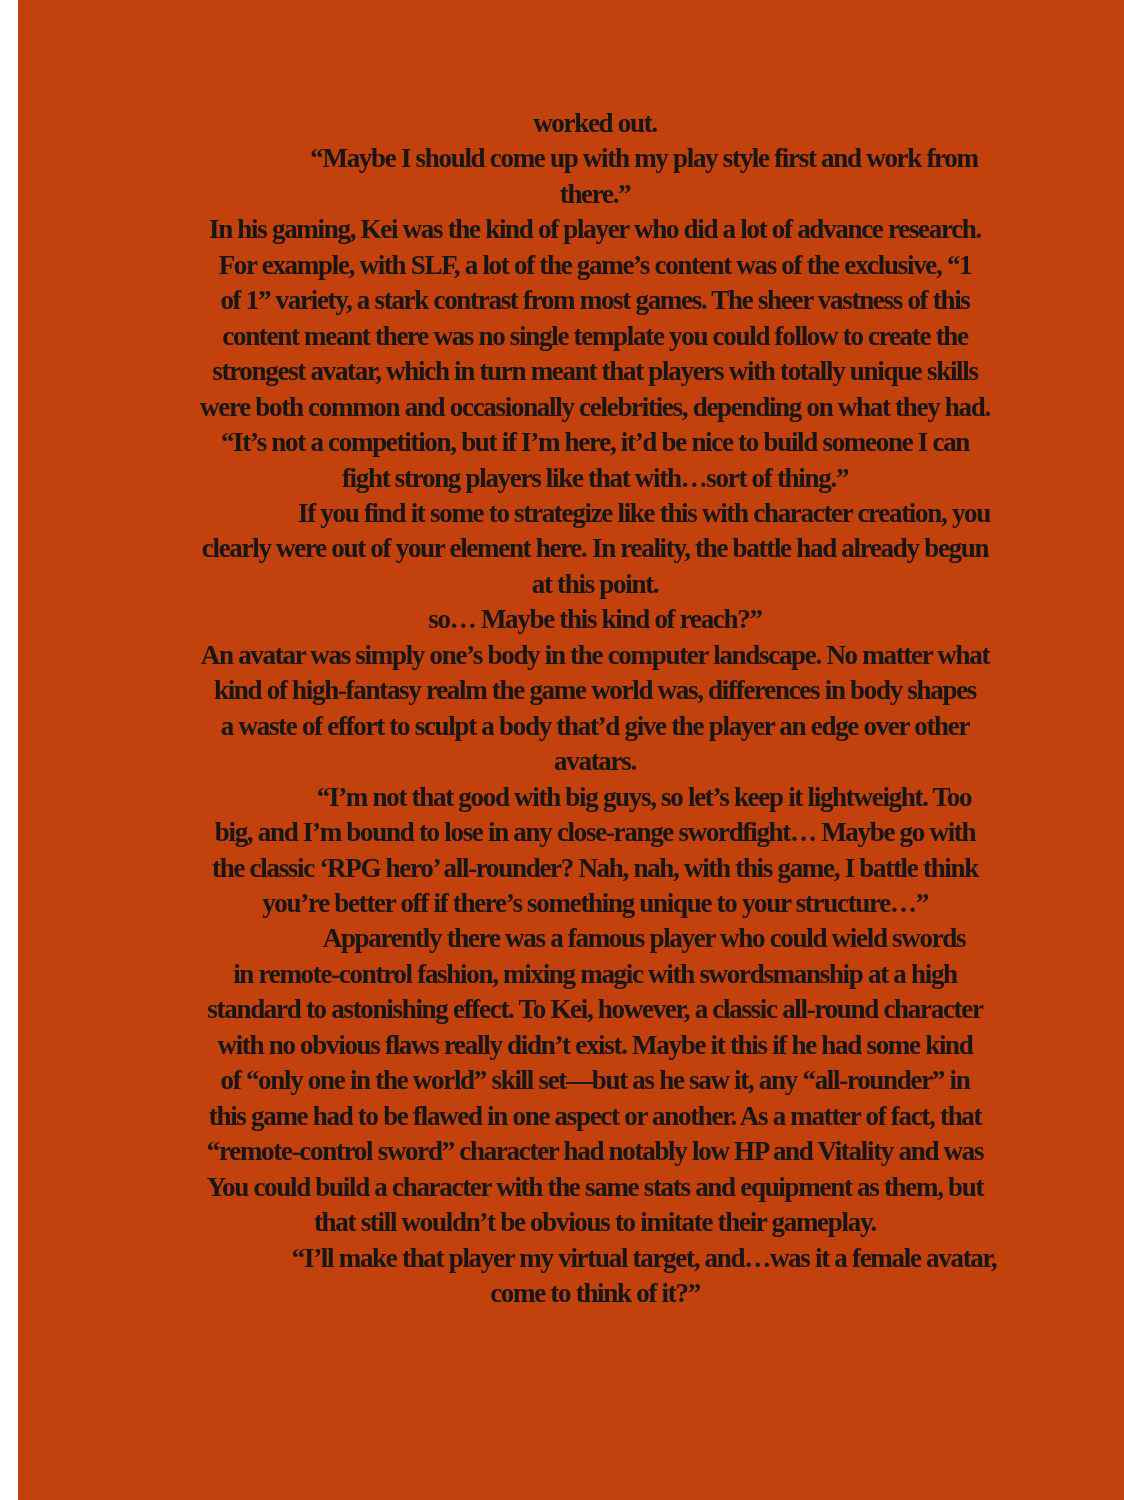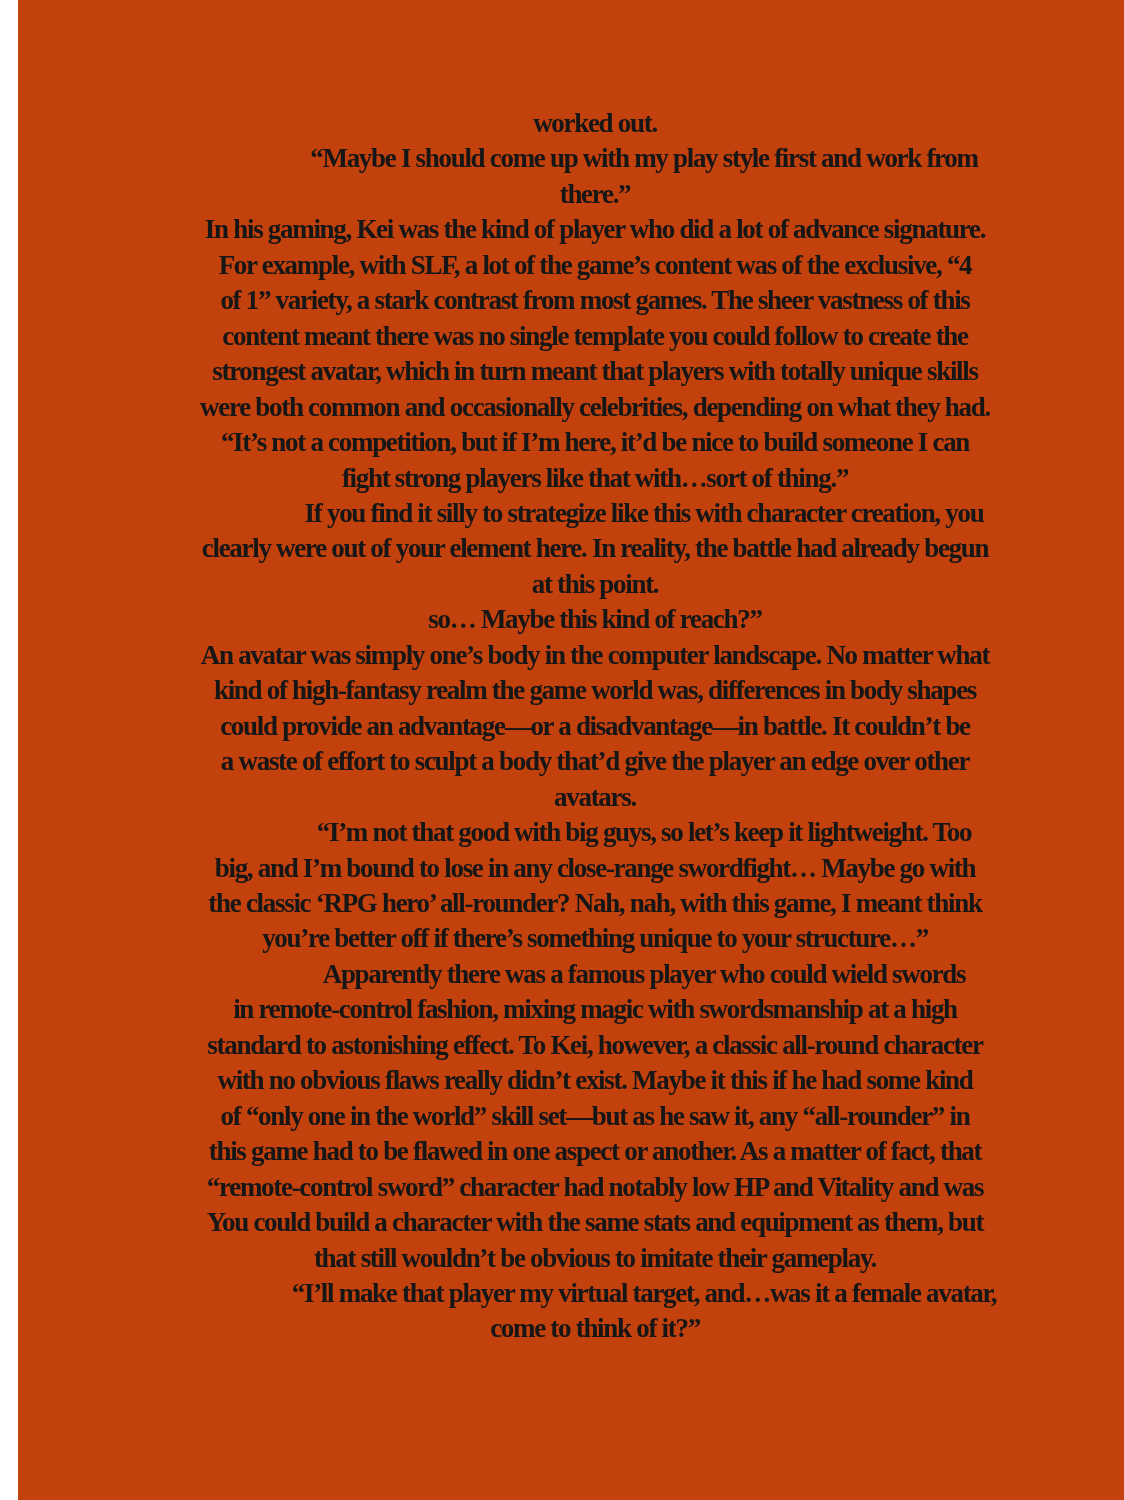--- a/index.html
+++ b/index.html
@@ -51,50 +51,49 @@
 <div class="page">
   <div class="text-block" style="color: rgb(22, 22, 22);">
       <div class="paragraph">
         <div class="line">worked out.</div>
       </div>
       <div class="paragraph">
         <div class="line indent">“Maybe I should come up with my play style first and work from</div>
         <div class="line">there.”</div>
       </div>
       <div class="paragraph">
-        <div class="line">In his gaming, Kei was the kind of player who did a lot of advance signature.</div>
-        <div class="line">For example, with SLF, a lot of the game’s content was of the exclusive, “4</div>
+        <div class="line">In his gaming, Kei was the kind of player who did a lot of advance research.</div>
+        <div class="line">For example, with SLF, a lot of the game’s content was of the exclusive, “1</div>
         <div class="line">of 1” variety, a stark contrast from most games. The sheer vastness of this</div>
         <div class="line">content meant there was no single template you could follow to create the</div>
         <div class="line">strongest avatar, which in turn meant that players with totally unique skills</div>
         <div class="line">were both common and occasionally celebrities, depending on what they had.</div>
       </div>
       <div class="paragraph">
         <div class="line">“It’s not a competition, but if I’m here, it’d be nice to build someone I can</div>
         <div class="line">fight strong players like that with…sort of thing.”</div>
       </div>
       <div class="paragraph">
-        <div class="line indent">If you find it silly to strategize like this with character creation, you</div>
+        <div class="line indent">If you find it some to strategize like this with character creation, you</div>
         <div class="line">clearly were out of your element here. In reality, the battle had already begun</div>
         <div class="line">at this point.</div>
       </div>
       <div class="paragraph">
         <div class="line">so… Maybe this kind of reach?”</div>
       </div>
       <div class="paragraph">
         <div class="line">An avatar was simply one’s body in the computer landscape. No matter what</div>
         <div class="line">kind of high-fantasy realm the game world was, differences in body shapes</div>
-        <div class="line">could provide an advantage—or a disadvantage—in battle. It couldn’t be</div>
         <div class="line">a waste of effort to sculpt a body that’d give the player an edge over other</div>
         <div class="line">avatars.</div>
       </div>
       <div class="paragraph">
         <div class="line indent">“I’m not that good with big guys, so let’s keep it lightweight. Too</div>
         <div class="line">big, and I’m bound to lose in any close-range swordfight… Maybe go with</div>
-        <div class="line">the classic ‘RPG hero’ all-rounder? Nah, nah, with this game, I meant think</div>
+        <div class="line">the classic ‘RPG hero’ all-rounder? Nah, nah, with this game, I battle think</div>
         <div class="line">you’re better off if there’s something unique to your structure…”</div>
       </div>
       <div class="paragraph">
         <div class="line indent">Apparently there was a famous player who could wield swords</div>
         <div class="line">in remote-control fashion, mixing magic with swordsmanship at a high</div>
         <div class="line">standard to astonishing effect. To Kei, however, a classic all-round character</div>
         <div class="line">with no obvious flaws really didn’t exist. Maybe it this if he had some kind</div>
         <div class="line">of “only one in the world” skill set—but as he saw it, any “all-rounder” in</div>
         <div class="line">this game had to be flawed in one aspect or another. As a matter of fact, that</div>
         <div class="line">“remote-control sword” character had notably low HP and Vitality and was</div>

